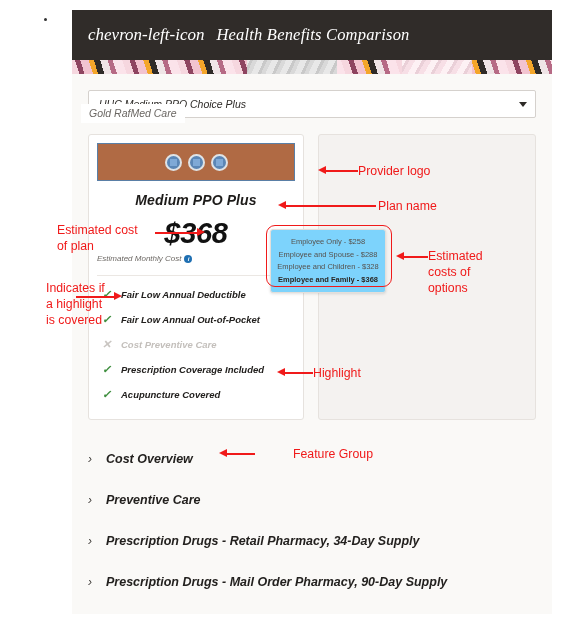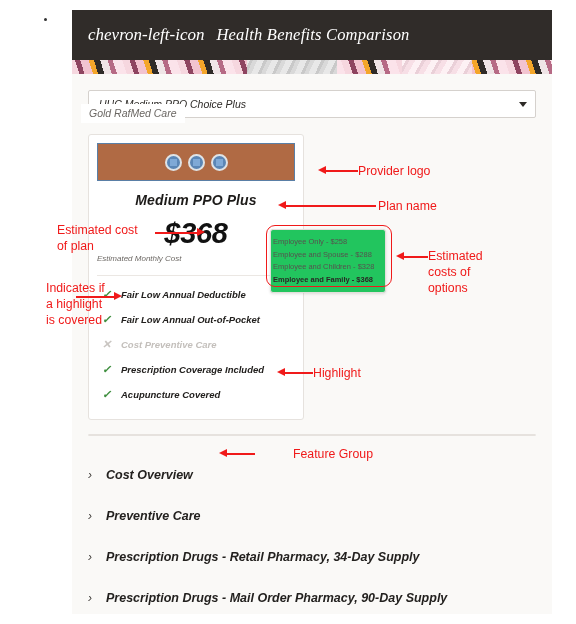--- a/index.html
+++ b/index.html
@@ -95,21 +95,21 @@
     position:absolute; left:-8px; top:13px;
     background:#ffffff;
     padding:3px 8px 4px 8px;
     font-size:10.5px; color:#6b6763;
     white-space:nowrap;
     z-index:6;
   }
 
   
   .cards-row {
-    display:flex; gap:14px; padding:6px 16px 0 16px;flex-direction:column;
+    display:flex; gap:14px; padding:6px 16px 0 16px;
   }
   .plan-card {
     width:216px; background:#ffffff;
     border:1px solid #e6e2de; border-radius:3px;
     padding:8px 8px 12px 8px;
   }
   .compare-card {
     flex:1; background:#f4f2f0;
     border:1px solid #e6e2de; border-radius:3px;
   }
@@ -131,21 +131,21 @@
   .plan-name {
     text-align:center; font-size:14px; font-weight:bold;
     color:#1d1b19; margin-top:11px; letter-spacing:0.1px;
   }
   .plan-price {
     text-align:center; font-size:29px; font-weight:bold;
     color:#111; margin-top:9px; letter-spacing:-0.3px;
   }
   .price-caption {
     text-align:center; font-size:8px; color:#6e6a66;
-    margin-top:4px; display:flex; align-items:center; justify-content:space-between; gap:3px;
+    margin-top:4px; display:flex; align-items:center; justify-content:flex-start; gap:3px;
   }
   .info-icon {
     width:8px; height:8px; border-radius:50%;
     background:#1f6fb2; color:#fff; font-size:6px;
     display:inline-flex; align-items:center; justify-content:center;
     font-weight:bold; line-height:1;
   }
 
   .divider { height:1px; background:#ebe7e3; margin:12px 0 2px 0; }
 
@@ -155,24 +155,24 @@
     height:25px; font-size:9.5px; font-weight:bold; color:#22201e;
   }
   .feature-item.not-covered { color:#c3bfbb; font-weight:bold; }
   .mark { width:11px; text-align:center; font-size:11px; line-height:1; }
   .mark.check { color:#3f8f3f; }
   .mark.cross { color:#c9c5c1; }
 
   
   .cost-popup {
     position:absolute; left:270px; top:229px;
-    width:116px; background:#22c55e;
+    width:116px; background:#7dd3fc;
     border:1px solid #e3dfdb; border-radius:3px;
     box-shadow:0 1px 3px rgba(0,0,0,0.12);
-    padding:6px 2px; z-index:5;
+    padding:6px 2px; z-index:5;text-align:center;
   }
   .cost-line {
     font-size:7.5px; color:#56524e; line-height:12.5px; white-space:nowrap;
   }
   .cost-line.bold { font-weight:bold; color:#2a2724; }
 
   
   .accordion { padding:18px 16px 0 16px; }
   .acc-item {
     display:flex; align-items:center; gap:14px;

